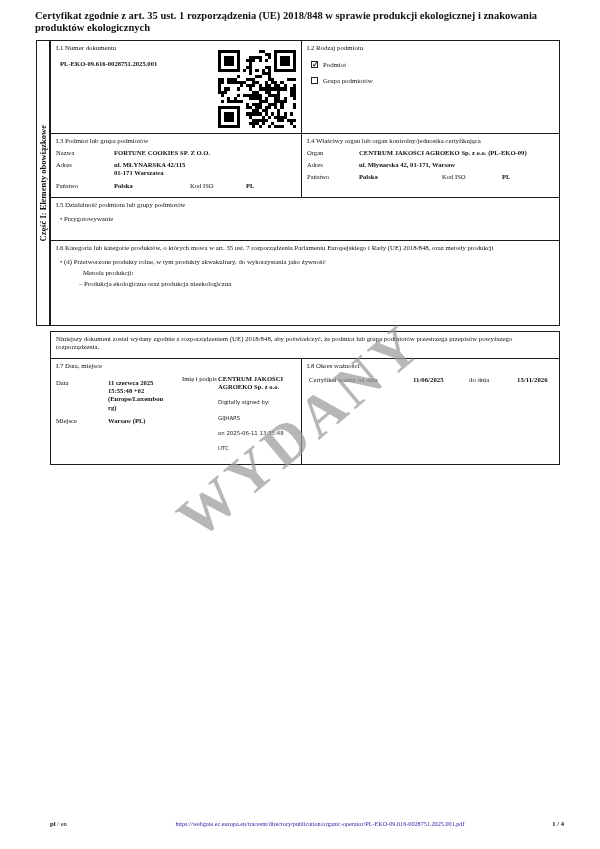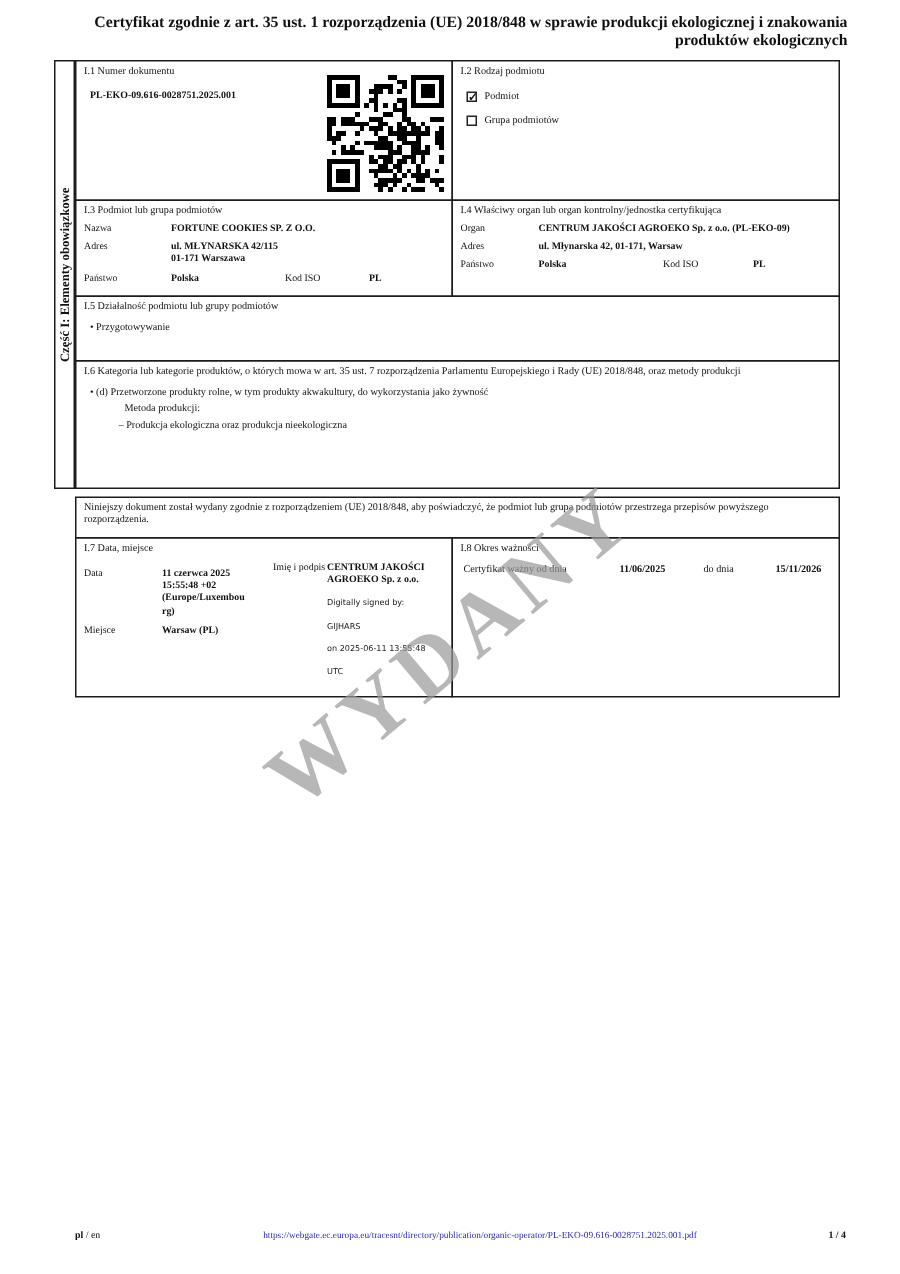--- a/index.html
+++ b/index.html
@@ -1,18 +1,18 @@
 <!DOCTYPE html>
 <html><head>
 <meta charset="utf-8">
 <style>
   html,body{margin:0;padding:0;background:#fff;}
   .sheet{position:relative;width:600px;height:849px;background:#fff;overflow:hidden;
          font-family:"Liberation Serif","DejaVu Serif",serif;color:#111;}
-  .title{position:absolute;left:35px;top:10px;width:530px;text-align:right;
+  .title{position:absolute;left:35px;top:10px;width:530px;text-align:left;
          font-weight:bold;font-size:10.5px;line-height:12px;}
   .strip{position:absolute;left:36px;top:40px;width:14px;height:286px;
          border:1px solid #1c1c1c;box-sizing:border-box;display:flex;align-items:center;justify-content:center;}
   .strip span{writing-mode:vertical-rl;transform:rotate(180deg);font-weight:bold;font-size:8.5px;white-space:nowrap;}
   .box{position:absolute;border:1px solid #1c1c1c;box-sizing:border-box;background:transparent;padding:3px 5px;}
   .i1{left:50px;top:40px;width:252px;height:94px;}
   .i2{left:301px;top:40px;width:259px;height:94px;}
   .i3{left:50px;top:133px;width:252px;height:65px;}
   .i4{left:301px;top:133px;width:259px;height:65px;}
   .i5{left:50px;top:197px;width:510px;height:44px;}

